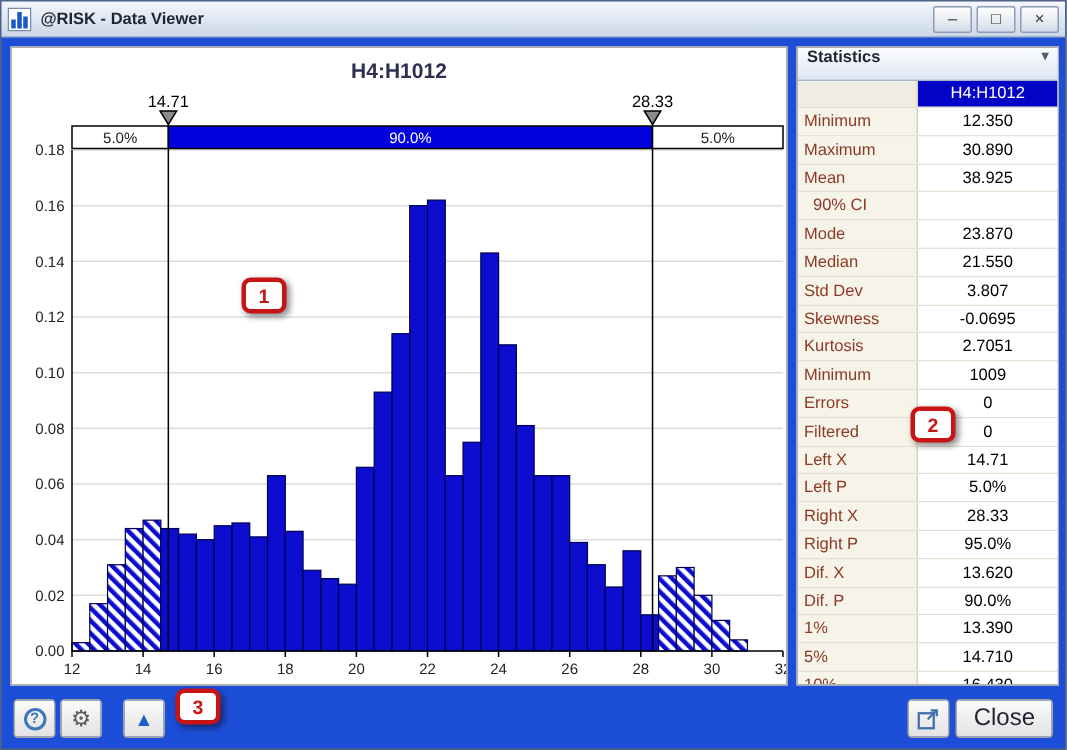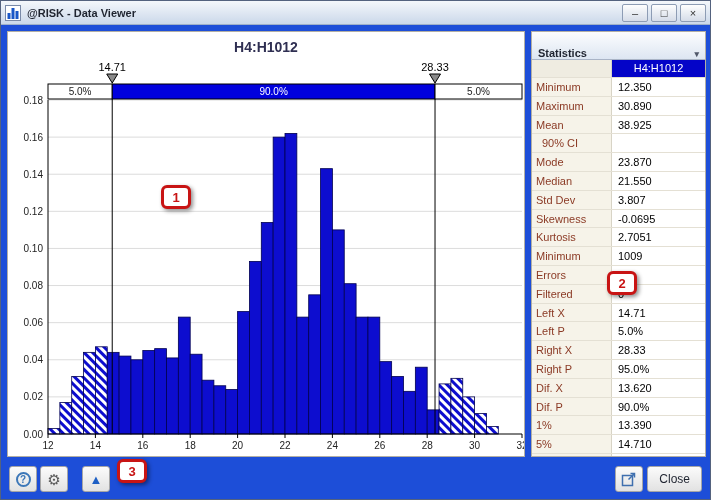--- a/index.html
+++ b/index.html
@@ -23,48 +23,48 @@
   
   .chart-panel { position:absolute; left:6px; top:6px; width:518px; height:426px;
                  background:#fff; border:1px solid #b3afa4; }
   .chart-title { text-align:center; font-size:14px; font-weight:bold; color:#2f2f52;
                  padding-top:7px; height:26px; }
   #plot-svg { position:absolute; left:0; top:26px; }
 
   
   .stats-panel { position:absolute; left:530px; top:6px; width:175px; height:426px;
                  background:#fff; border:1px solid #b3afa4; overflow:hidden; }
-  .stats-header { height:28px; background:linear-gradient(#fcfdfe,#dde6f2);
-                  border-bottom:1px solid #a9b4c6; display:flex; align-items:flex-end;
+  .stats-header { height:22px; background:linear-gradient(#fcfdfe,#dde6f2);
+                  border-bottom:1px solid #a9b4c6; display:flex; align-items:flex-start;
                   padding:0 6px; font-size:11px; font-weight:bold; color:#1f2430; cursor:default;gap:38px; }
   .chev { margin-left:auto; font-size:9px; color:#50586a; }
   .srow { display:flex; height:18.8px; border-bottom:1px solid #e4e0d4; font-size:11px; }
   .slabel { width:80px; background:#f6f3e9; color:#8b3a25; padding:0 4px; line-height:18.6px;
             border-right:1px solid #d8d4c6; white-space:nowrap; overflow:hidden; }
   .slabel.indent { padding-left:10px; }
-  .svalue { flex:1; text-align:left; padding:0 6px; line-height:18.6px; color:#000; background:#fff;
+  .svalue { flex:1; text-align:center; padding:0 6px; line-height:18.6px; color:#000; background:#fff;
             white-space:nowrap; overflow:hidden; }
   .col-head { height:18px; }
   .col-head .slabel { background:#efece1; }
   .col-head .svalue { background:#0404c8; color:#fff; text-align:center; line-height:17px; }
 
   
   .toolbar { position:absolute; left:8px; right:8px; bottom:6px; height:28px;
              display:flex; align-items:center; gap:3px; }
   .tool-btn { width:28px; height:26px; border:1px solid #a6a6a6; border-radius:3px;
               background:linear-gradient(#fbfbfb,#e2e2e2); display:flex;
               align-items:center; justify-content:center; cursor:default; }
   .help-ring { width:15px; height:15px; border:2px solid #3c77b8; border-radius:50%;
                color:#3c77b8; font-weight:bold; font-size:10px; line-height:11px; text-align:center; }
   .gear-glyph { font-size:15px; color:#5a5a5a; line-height:15px; }
   .tri-glyph { font-size:13px; color:#1d5fc4; line-height:13px; }
   .tb-spacer { width:8px; }
   .tb-right { margin-left:auto; display:flex; align-items:center; gap:4px; }
   .close-btn { height:26px; padding:0 11px; border:1px solid #a6a6a6; border-radius:3px;
-               background:linear-gradient(#fbfbfb,#e2e2e2); font-size:12px; color:#1f2430;
+               background:linear-gradient(#fbfbfb,#e2e2e2); font-size:16px; color:#1f2430;
                font-family:"Liberation Sans",sans-serif; cursor:default; }
 
   
   .badge { position:absolute; width:30px; height:24px; background:#fff;
            border:3px solid #c81414; border-radius:6px; color:#c81414; font-weight:bold;
            font-size:13px; display:flex; align-items:center; justify-content:center;
            box-shadow:2px 2px 4px rgba(0,0,0,.45); z-index:20; }
   #badge1 { left:160px; top:160px; }
   #badge2 { left:606px; top:246px; }
   #badge3 { left:116px; top:434px; }

